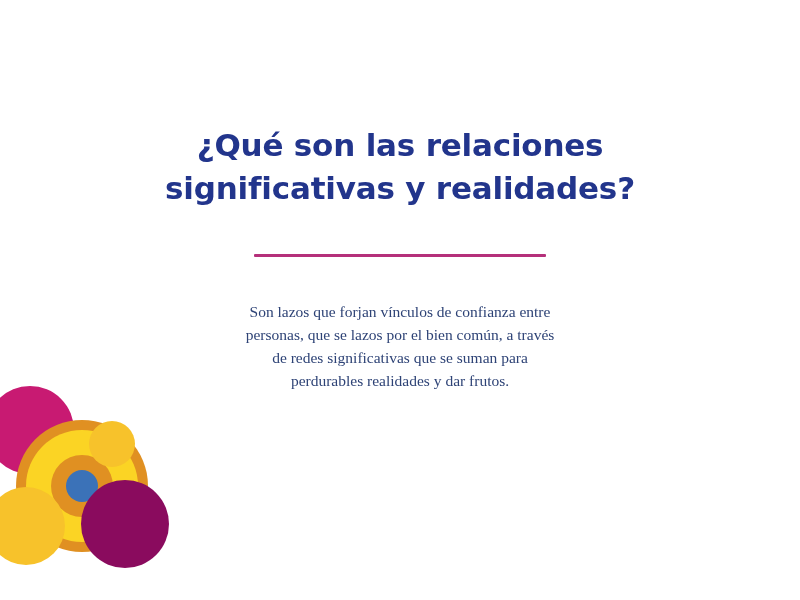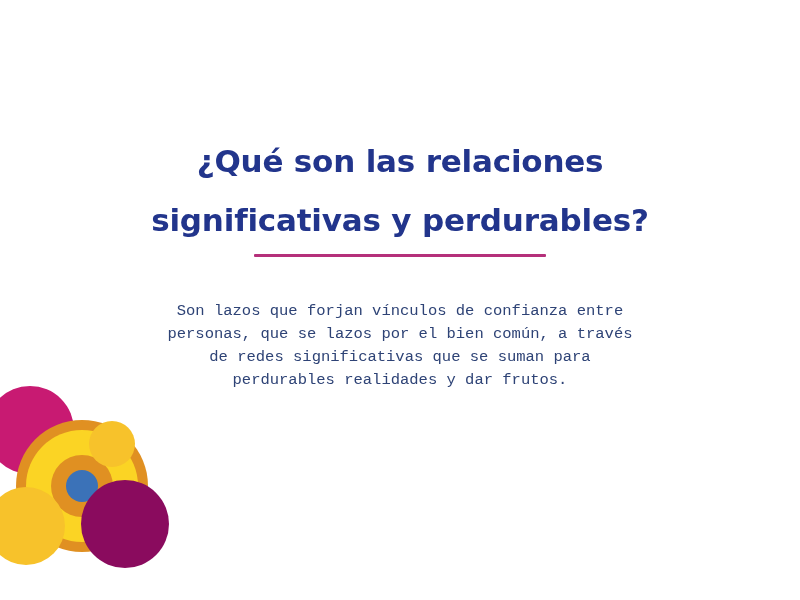--- a/index.html
+++ b/index.html
@@ -30,21 +30,20 @@
     text-align: center;
   }
   .title-line {
     font-family: "DejaVu Sans", sans-serif;
     font-weight: bold;
     font-size: 31px;
     line-height: 43px;
     letter-spacing: -0.2px;
     color: #22358C;
     white-space: nowrap;
-    margin-top: 16px;
   }
 
   
   .divider-wrap {
     position: absolute;
     left: 0;
     top: 254px;
     width: 800px;
     display: flex;
     justify-content: center;
@@ -58,21 +57,21 @@
 
   
   .body-block {
     position: absolute;
     left: 120px;
     top: 300px;
     width: 560px;
     text-align: center;
   }
   .body-line {
-    font-family: Liberation Mono, monospace;
+    font-family: Liberation Serif, serif;
     font-weight: normal;
     font-size: 15.5px;
     line-height: 23px;
     color: #2E4376;
     white-space: nowrap;
     text-align: center;
   }
 
   
   .decor {
@@ -88,21 +87,21 @@
     height: 190px;
   }
 </style>
 </head>
 <body>
 
 <div class="slide">
 
   <div class="title-block">
     <div class="title-line">¿Qué son las relaciones</div>
-    <div class="title-line">significativas y perdurables?</div>
+    <div class="title-line">significativas y realidades?</div>
   </div>
 
   <div class="divider-wrap">
     <div class="divider-line"></div>
   </div>
 
   <div class="body-block">
     <div class="body-line">Son lazos que forjan vínculos de confianza entre</div>
     <div class="body-line">personas, que se lazos por el bien común, a través</div>
     <div class="body-line">de redes significativas que se suman para</div>

